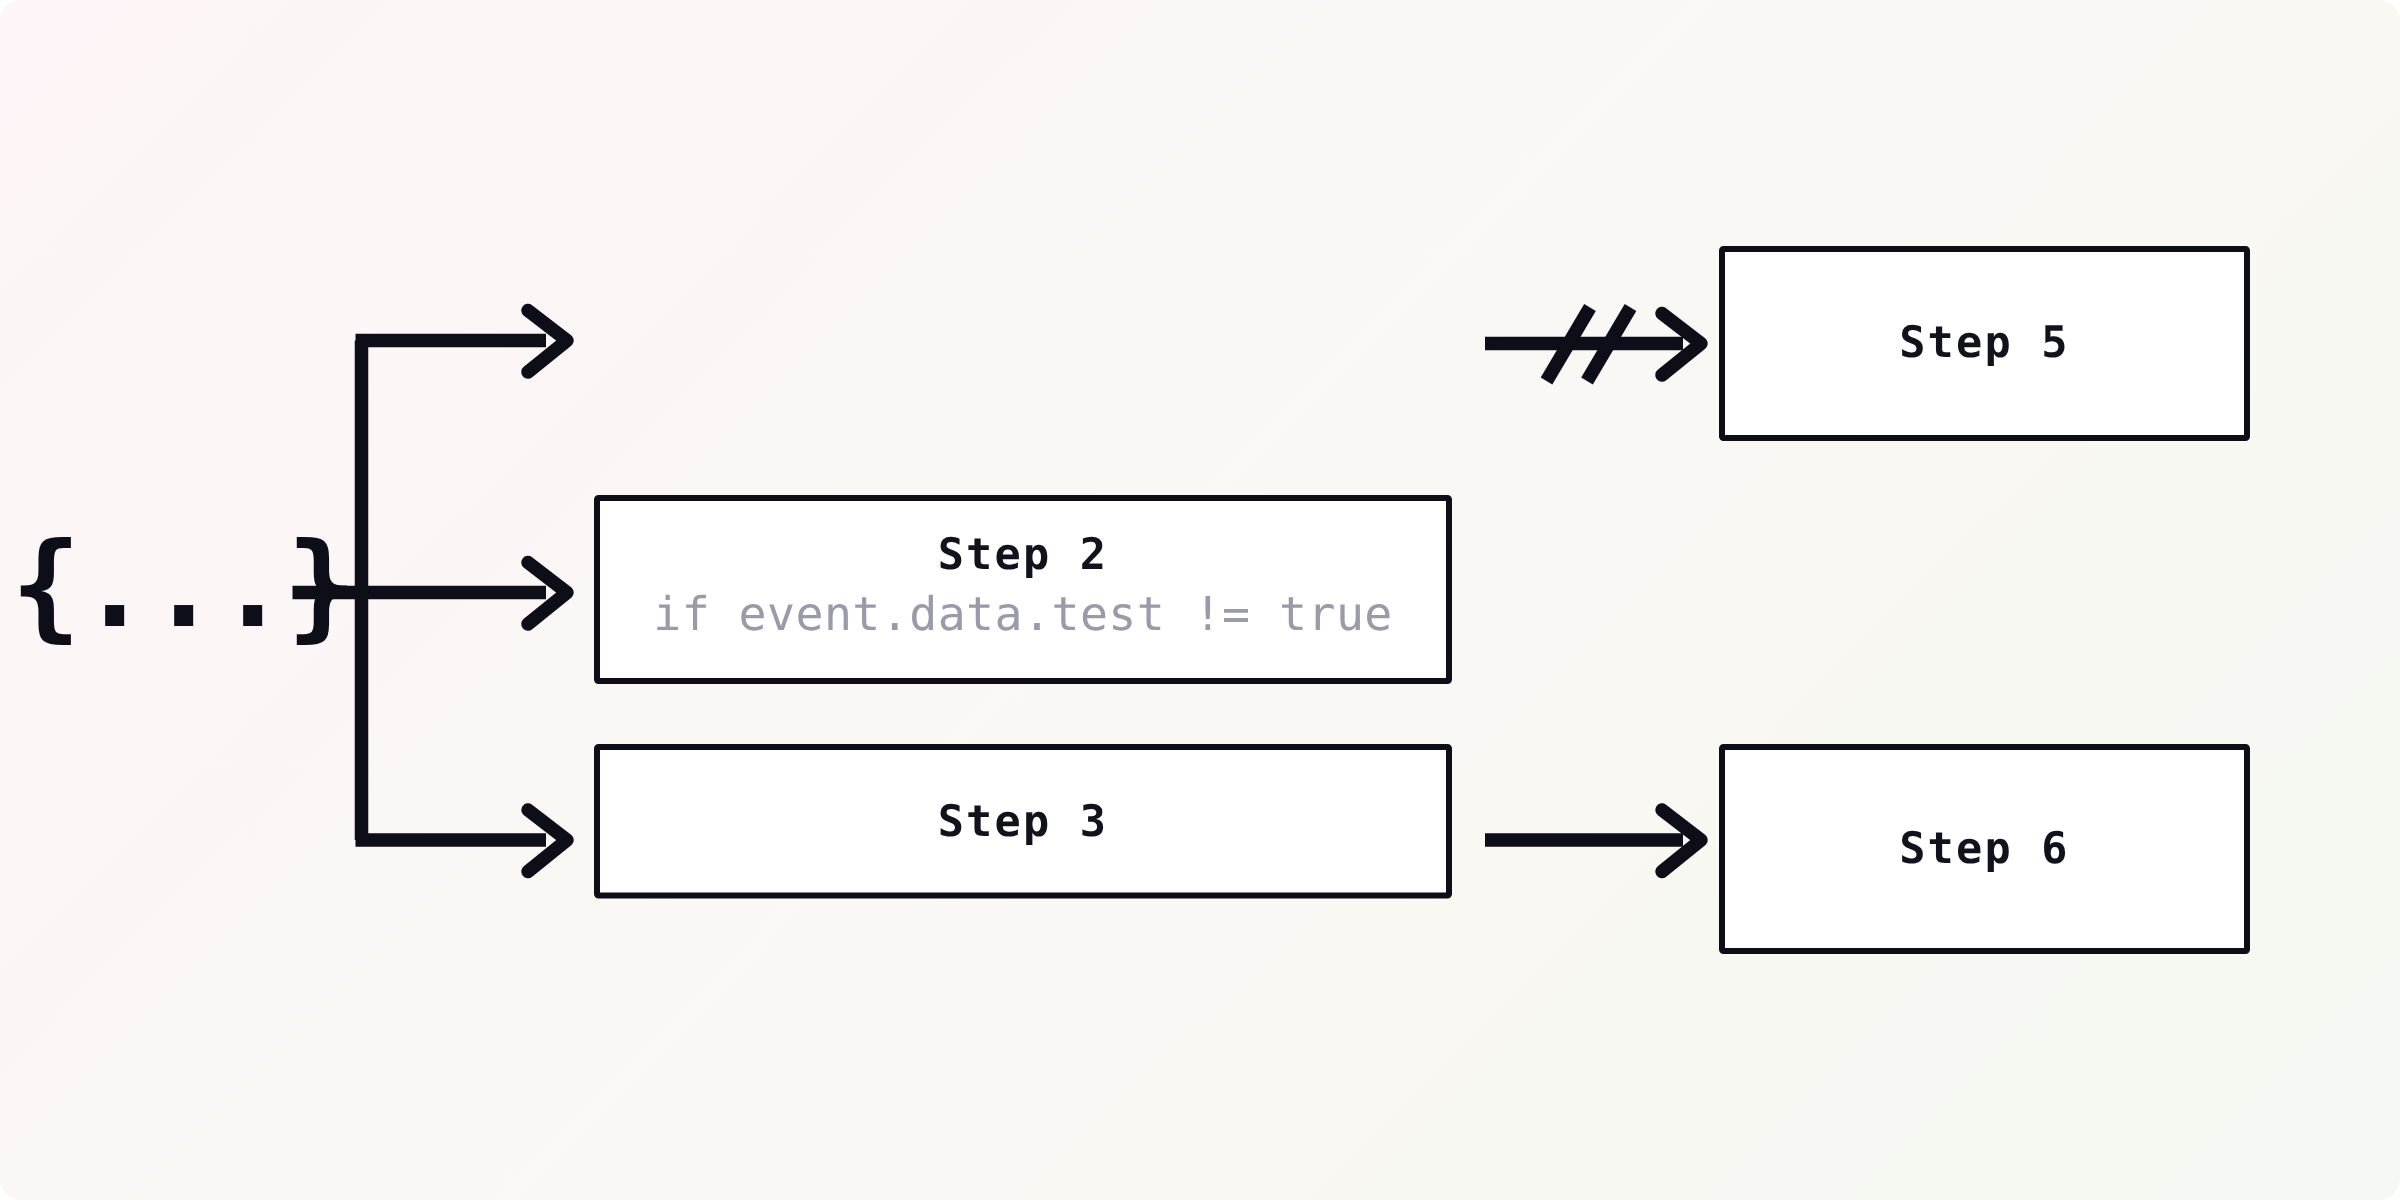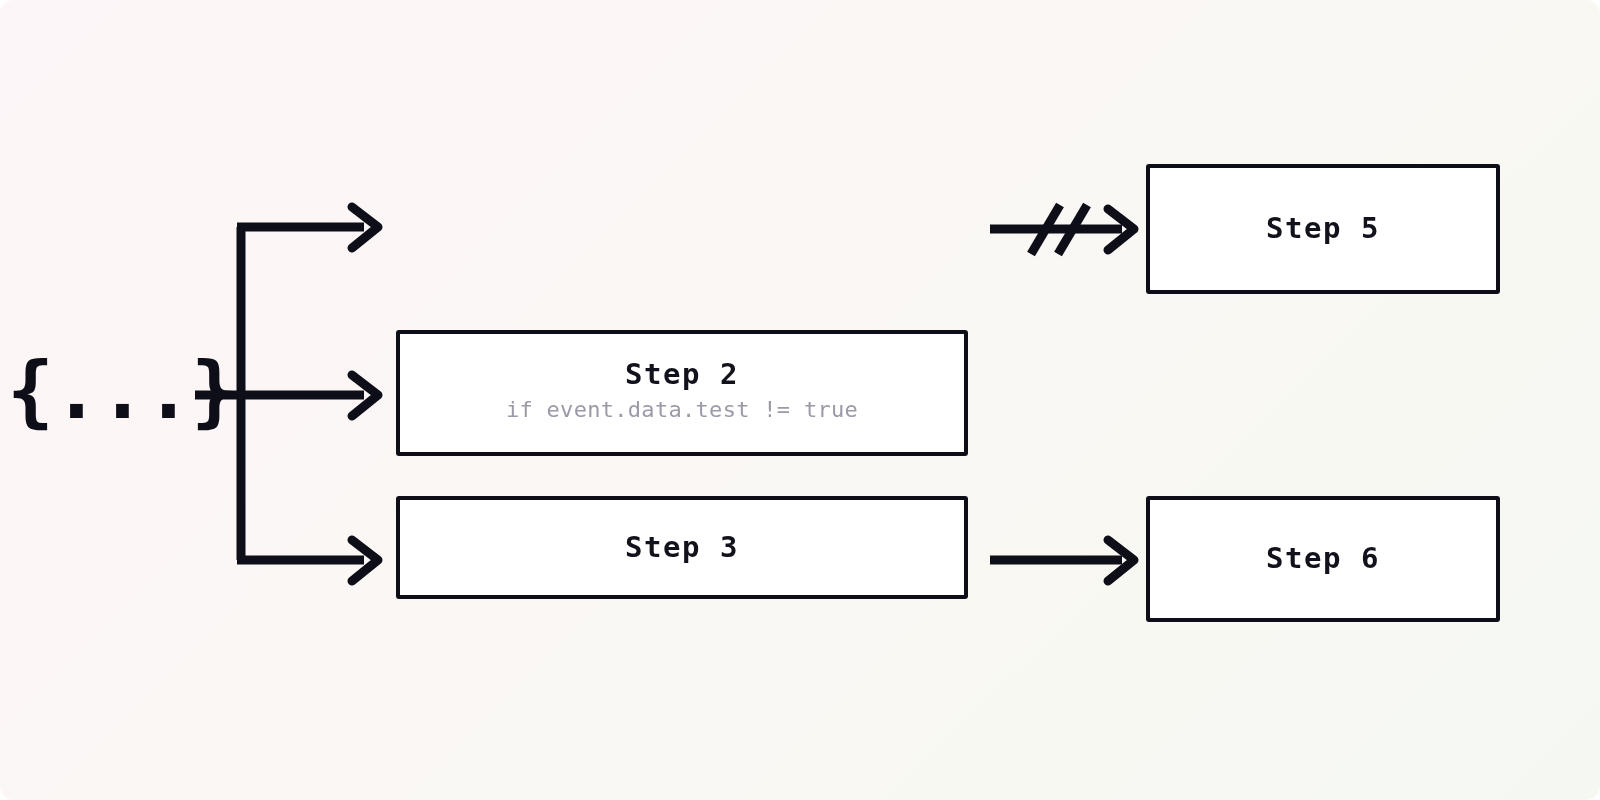--- a/index.html
+++ b/index.html
@@ -94,36 +94,36 @@
     font-family: "DejaVu Sans Mono", "Liberation Mono", monospace;
     font-size: 29px;
     font-weight: 700;
     color: #12121C;
     letter-spacing: 1.5px;
     line-height: 1.15;
     white-space: nowrap;
   }
   .step-condition {
     font-family: "DejaVu Sans Mono", "Liberation Mono", monospace;
-    font-size: 22px;
+    font-size: 31px;
     font-weight: 400;
     color: #9A9AA8;
     letter-spacing: 0.3px;
     line-height: 1.2;
     margin-top: 6px;
     white-space: nowrap;
   }
   .step-condition:empty { display: none; }
 
   
   #step-1 { left: 396px; top: 164px; width: 572px; height: 130px; }
   #step-2 { left: 396px; top: 330px; width: 572px; height: 126px; }
   #step-3 { left: 396px; top: 496px; width: 572px; height: 103px; }
   #step-5 { left: 1146px; top: 164px; width: 354px; height: 130px; }
-  #step-6 { left: 1146px; top: 496px; width: 354px; height: 126px; text-align: center; }
+  #step-6 { left: 1146px; top: 496px; width: 354px; height: 140px; text-align: center; }
   #step-2 .step-title { margin-top: -4px; text-align: right; }
 </style>
 </head>
 <body>
 
 <div id="diagram-canvas">
 
   <svg id="connector-layer" viewBox="0 0 1600 800" width="1600" height="800" xmlns="http://www.w3.org/2000/svg">
 
     <g>

